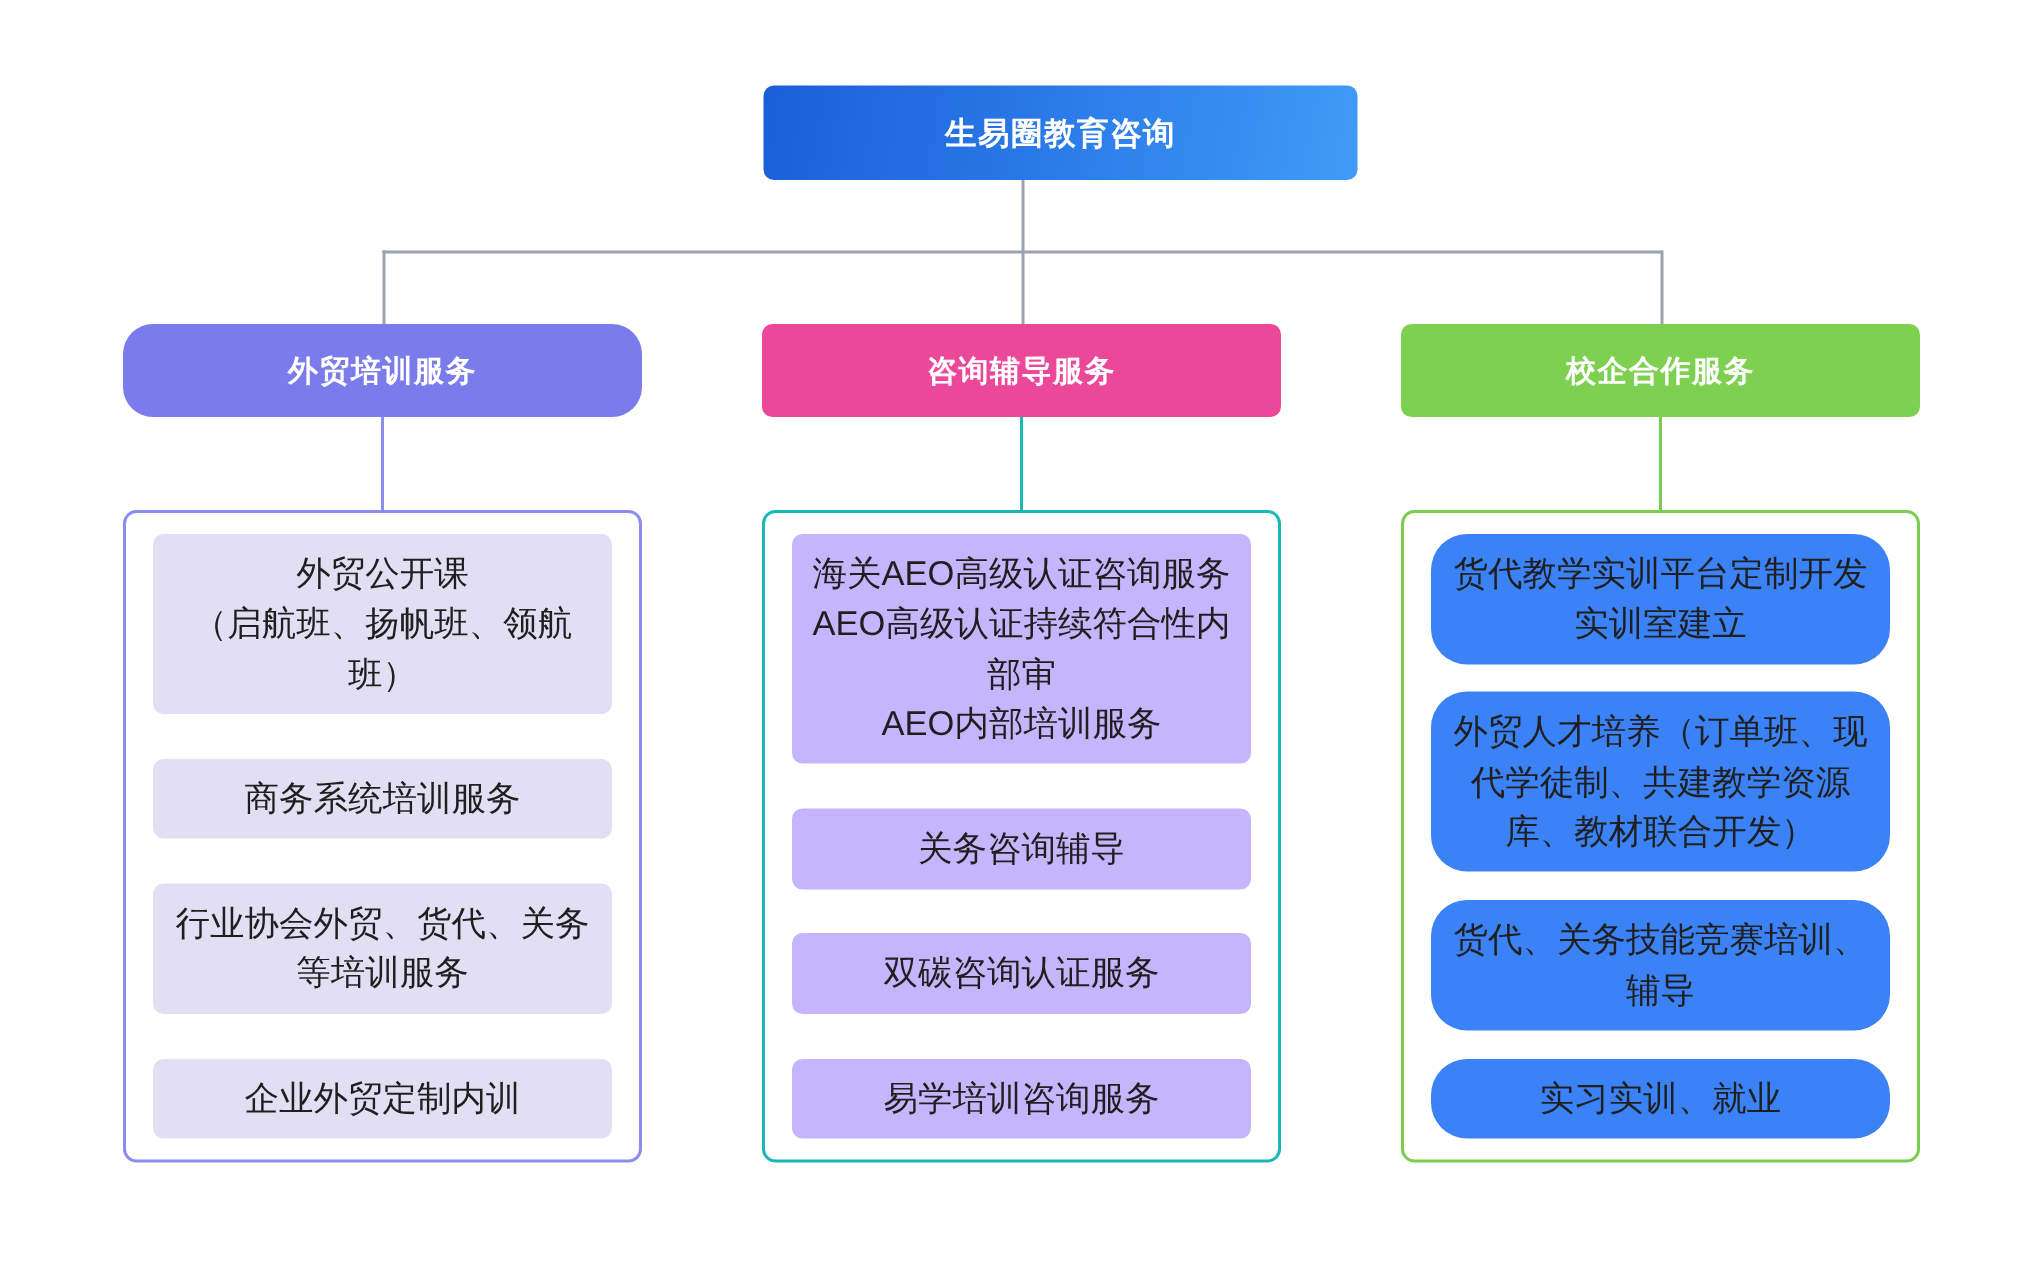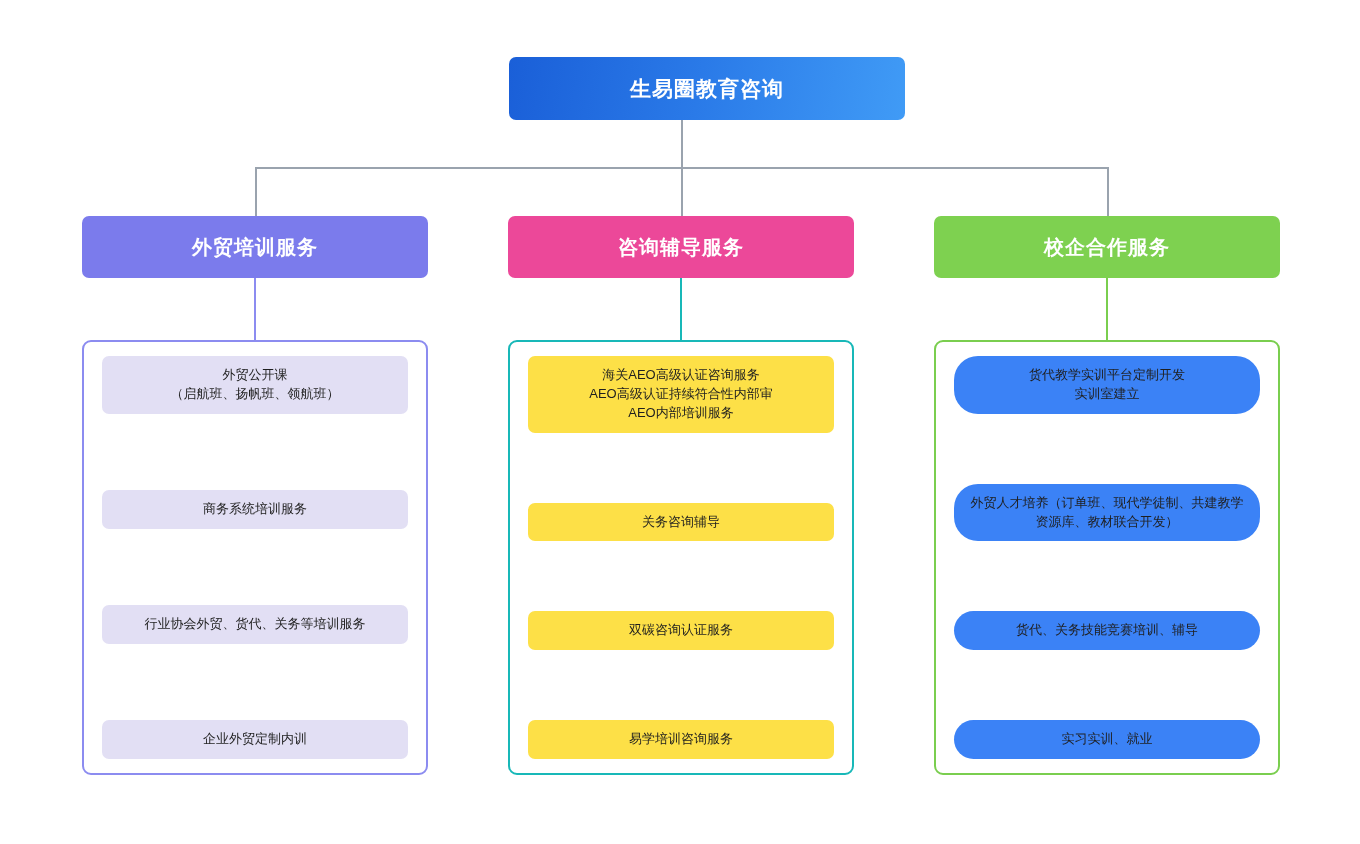--- a/index.html
+++ b/index.html
@@ -77,39 +77,39 @@
     border: 2px solid #888;
     background: #ffffff;
     padding: 14px 18px;
     display: flex;
     flex-direction: column;
     justify-content: space-between;
   }
   .item-card {
     border-radius: 7px;
     color: #1f1f1f;
-    font-size: 13px;
+    font-size: 23px;
     line-height: 1.45;
     text-align: center;
     display: flex;
     align-items: center;
     justify-content: center;
     padding: 10px 12px;
     white-space: pre-line;
   }
 
   
-  .theme-purple .cat-header { background: #7b7bec; }
+  .theme-purple .cat-header { background: #7b7bec; border-radius: 20px; }
   .theme-purple .group-box  { border-color: #8c8cf0; }
   .theme-purple .item-card  { background: #e2dff4; }
   .theme-purple .stem       { background: #8c8cf0; }
   
   .theme-teal .cat-header   { background: #ec4899; }
   .theme-teal .group-box    { border-color: #18b8b8; }
-  .theme-teal .item-card    { background: #fde047; }
+  .theme-teal .item-card    { background: #c4b5fd; }
   .theme-teal .stem         { background: #18b8b8; }
   
   .theme-green .cat-header  { background: #7ed150; }
   .theme-green .group-box   { border-color: #7ace4f; }
   .theme-green .item-card   { background: #3b82f6; border-radius: 24px; }
   .theme-green .stem        { background: #7ace4f; }
 
   .stem {
     position: absolute;
     left: 172px;

